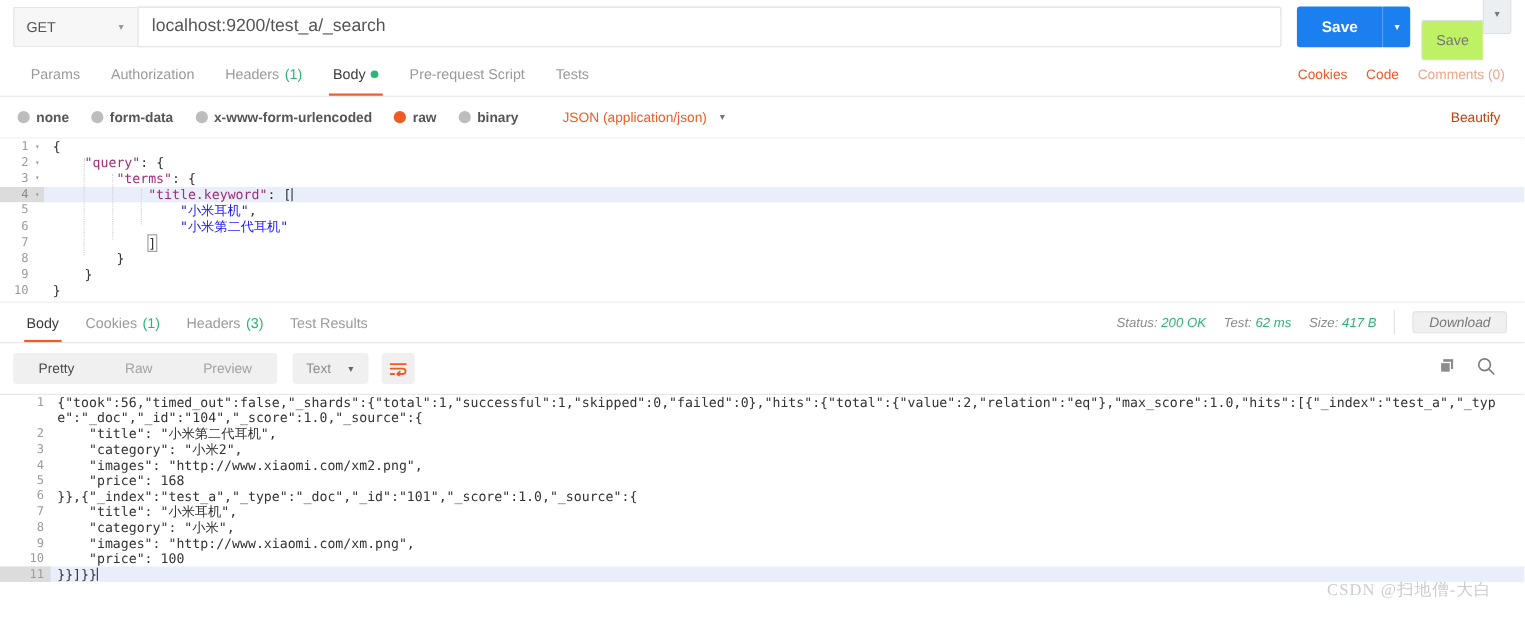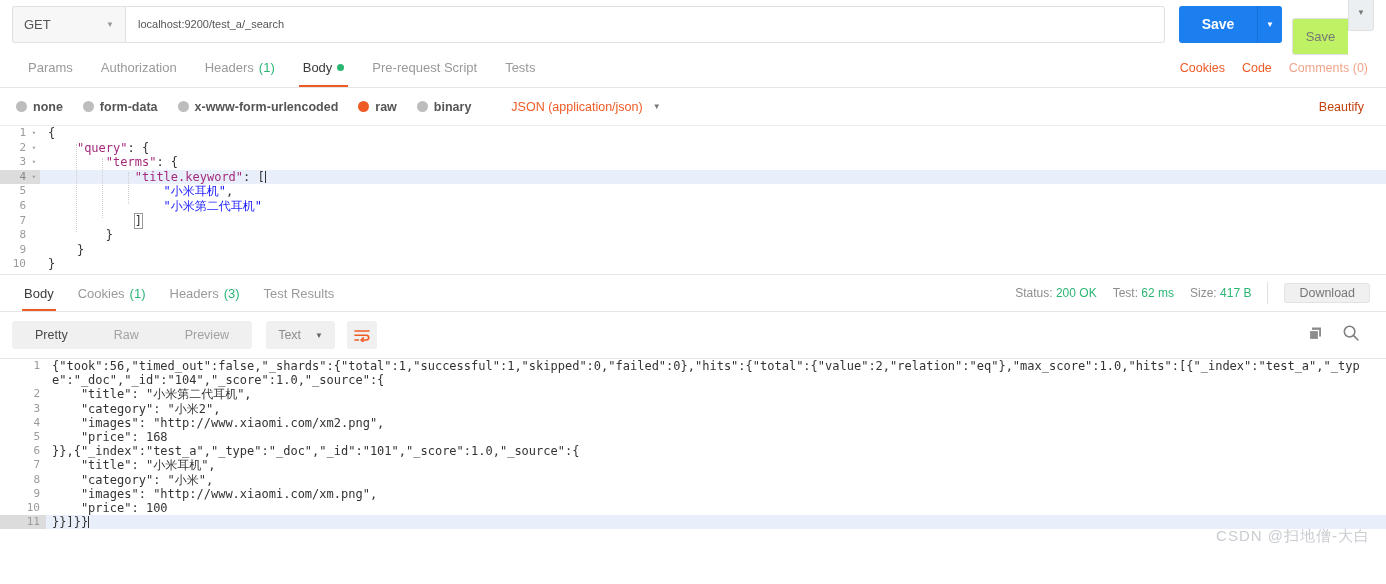--- a/index.html
+++ b/index.html
@@ -32,21 +32,21 @@
     justify-content: space-between;
   }
   .method-select .caret { font-size: 8px; color: #999; }
   .url-input {
     flex: 1; height: 37px;
     border: 1px solid #e0e0e0;
     border-radius: 0 3px 3px 0;
     background: #fff;
     display: flex; align-items: center;
     padding: 0 12px;
-    font-size: 11px; color: #555;
+    font-size: 16px; color: #555;
   }
   .send-group { display: flex; margin-left: 14px; }
   .send-btn {
     background: #1b7ff0; color: #fff;
     height: 37px; width: 78px;
     display: flex; align-items: center; justify-content: center;
     font-size: 14px; font-weight: bold;
     border-radius: 3px 0 0 3px;
   }
   .send-caret {
@@ -184,20 +184,21 @@
     padding: 0 12px;
     border-top: 1px solid #e6e6e6;
     border-bottom: 1px solid #e6e6e6;
     background: #fff;
   }
   .resp-tabs .rtab { padding: 0 12px; }
   .resp-meta {
     margin-left: auto; display: flex; align-items: center;
     gap: 16px; font-size: 12px; color: #8d8d8d;
     padding-right: 4px;
+    font-style: italic;
   }
   .resp-meta b { color: #2bb673; font-weight: normal; }
   .vsep { width: 1px; height: 22px; background: #e0e0e0; }
   .download-btn {
     background: #f0f0f0; color: #777;
     border: 1px solid #e2e2e2; border-radius: 3px;
     height: 20px; padding: 0 14px;
     display: flex; align-items: center;
     font-size: 12.5px;
   }
@@ -253,24 +254,24 @@
     width: 46px; min-width: 46px;
     text-align: right; padding-right: 6px;
     color: #9b9b9b; font-size: 11px;
     line-height: 14.2px;
   }
   .rb-line.hl .rb-gutter { background: #dcdcdc; }
   .rb-code { color: #333; padding-left: 6px; white-space: pre-wrap; word-break: break-all; }
   .rb-code.nowrap { white-space: pre; }
 
   .watermark {
-    position: absolute; right: 16px; bottom: 14px;
+    position: absolute; right: 30px; bottom: 14px;
     font-size: 15px; color: #c9ccd1;
     letter-spacing: 1px;
-    font-family: Liberation Sans, sans-serif;
+    font-family: Liberation Serif, serif;
   }
   .right-edge {
     position: absolute; right: 0; top: 370px; bottom: 0;
     width: 1px; background: #e6e6e6;
   }
 </style>
 </head>
 <body>
 
 <div class="urlbar">

